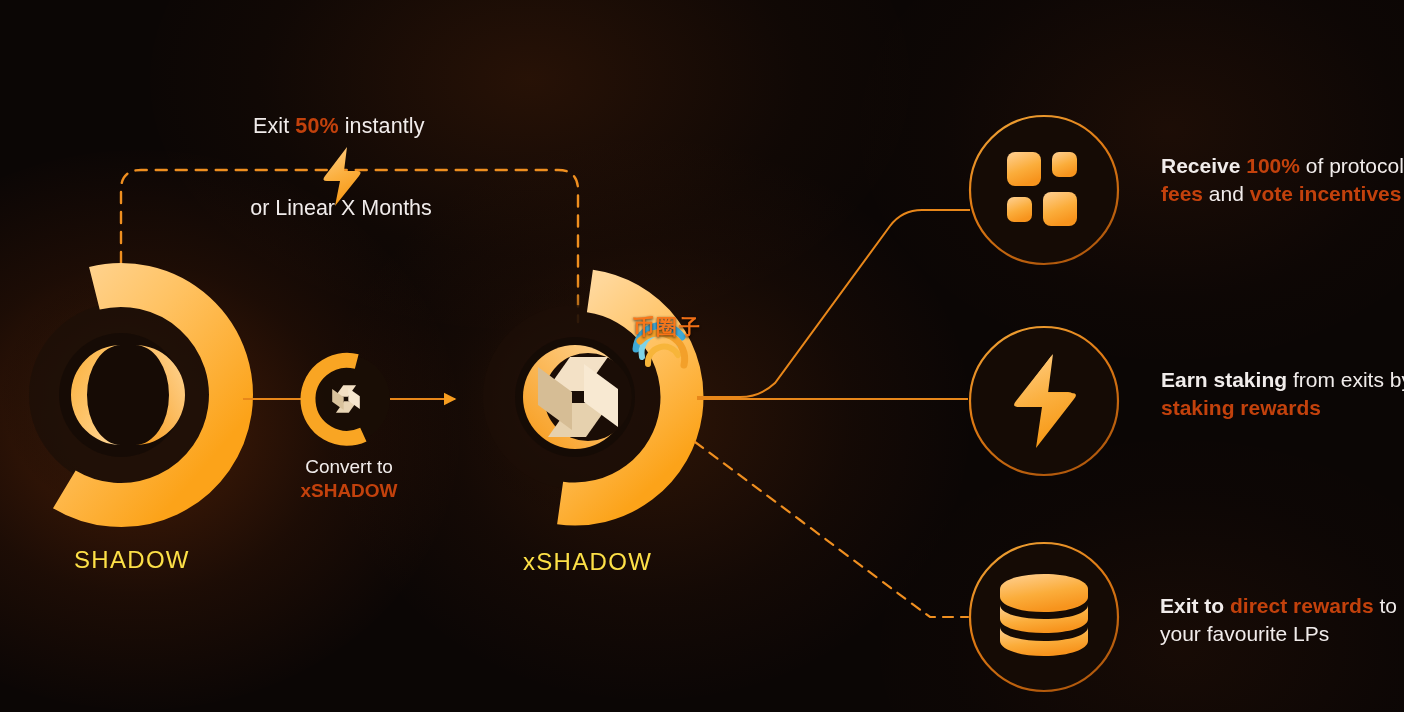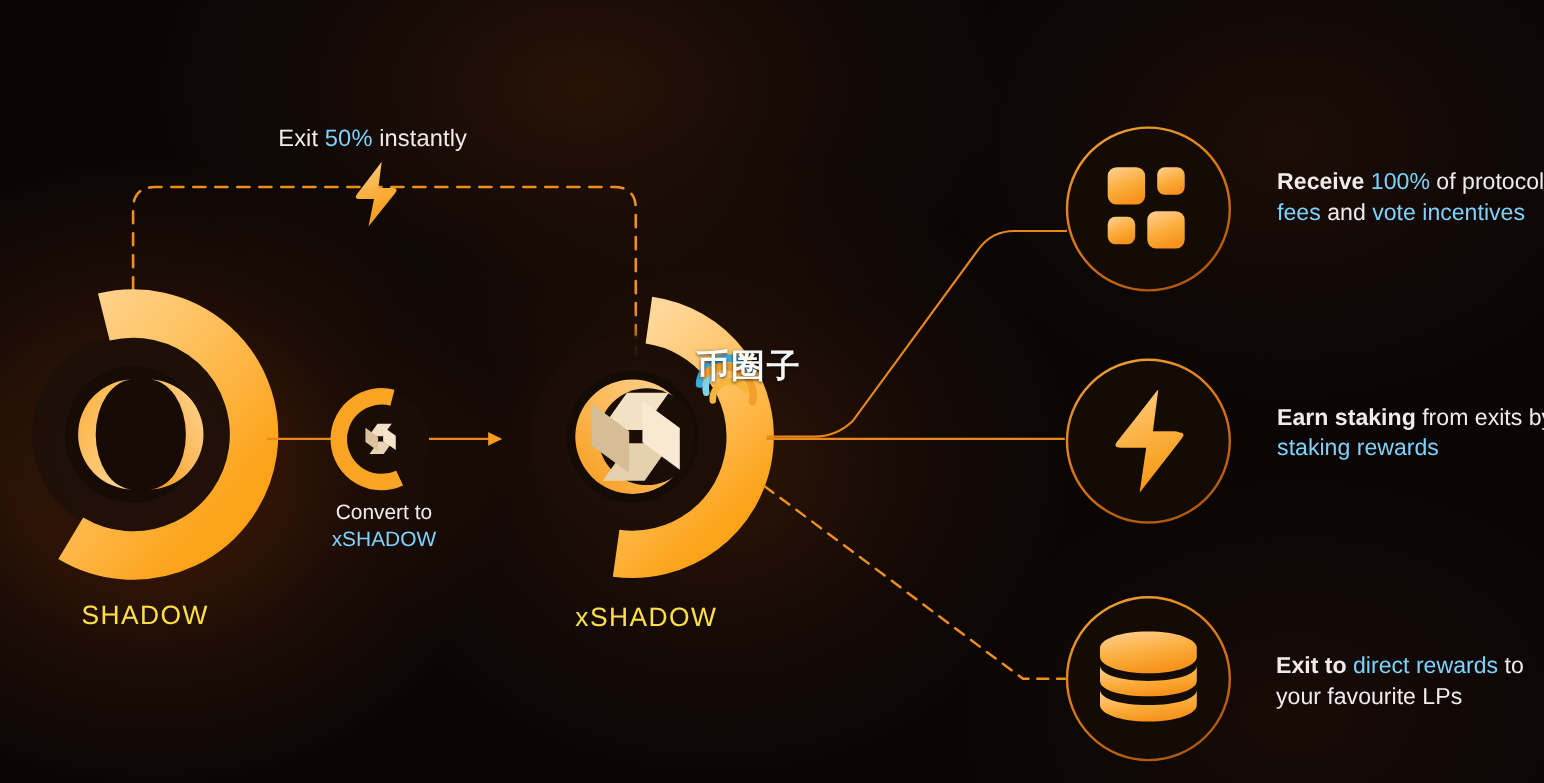--- a/index.html
+++ b/index.html
@@ -56,21 +56,21 @@
     width: 1404px; height: 712px;
   }
 
   
   .txt {
     position: absolute;
     color: #f1eceb;
     line-height: 1.18;
     white-space: nowrap;
   }
-  .accent { color: #7dd3fc; }
+  .accent { color: #c2410c; font-weight: bold; }
 
   #exit-line {
     left: 253px; top: 114px;
     font-size: 21.5px;
     letter-spacing: 0.1px;
   }
   #vesting-line {
     left: 246px; top: 195px;
     font-size: 21.5px;
     text-align: center;
@@ -111,22 +111,22 @@
   
   #watermark {
     position: absolute;
     left: 633px; top: 313px;
     display: flex;
     align-items: center;
     gap: 6px;
     opacity: 0.96;
   }
   #watermark .wm-text {
-    color: #ffffff;
-    font-size: 30px;
+    color: #f97316;
+    font-size: 21px;
     font-weight: bold;
     letter-spacing: 2px;
     font-family: "DejaVu Sans", sans-serif;
     text-shadow: 0 1px 3px rgba(0,0,0,0.8);
   }
 </style>
 </head>
 <body>
 
 <div id="stage">
@@ -285,20 +285,21 @@
       <path d="M -12 17 A 16 16 0 0 1 18 8" fill="none" stroke="#f7b53a" stroke-width="6" stroke-linecap="round"></path>
       <path d="M -20 -6 A 26 26 0 0 1 24 18" fill="none" stroke="#f3a02a" stroke-width="7" stroke-linecap="round"></path>
     </g>
   </svg>
 
   <div class="txt" id="exit-line">
     <span>Exit </span><span class="accent">50%</span><span> instantly</span>
   </div>
 
   <div class="txt" id="vesting-line">
+    <div>or Linear X Months</div>
   </div>
 
   <div class="txt" id="convert-line">
     <div>Convert to</div>
     <div class="accent">xSHADOW</div>
   </div>
 
   <div class="token-label" id="label-shadow">SHADOW</div>
   <div class="token-label" id="label-xshadow">xSHADOW</div>
 

